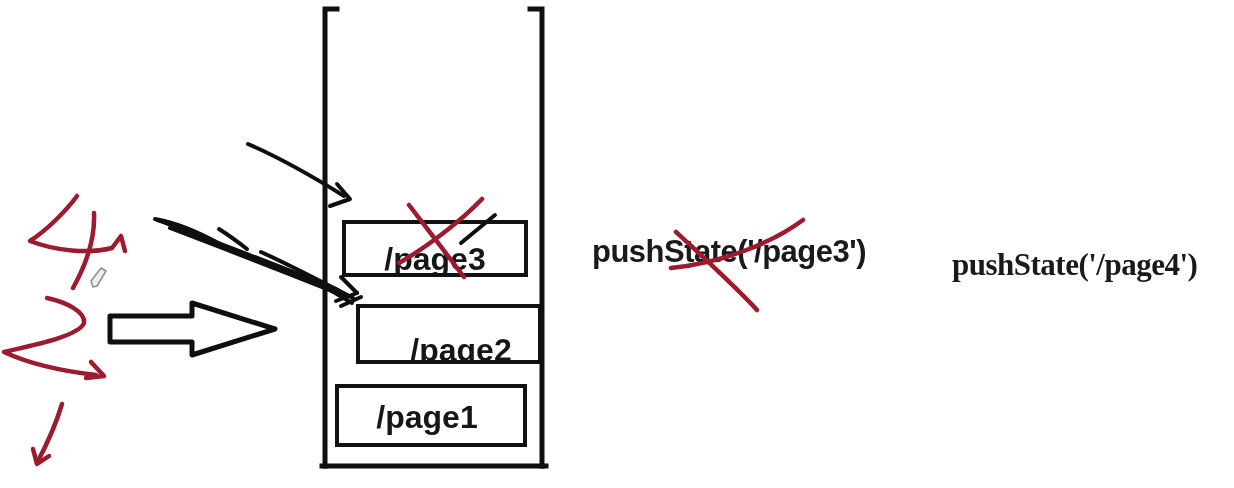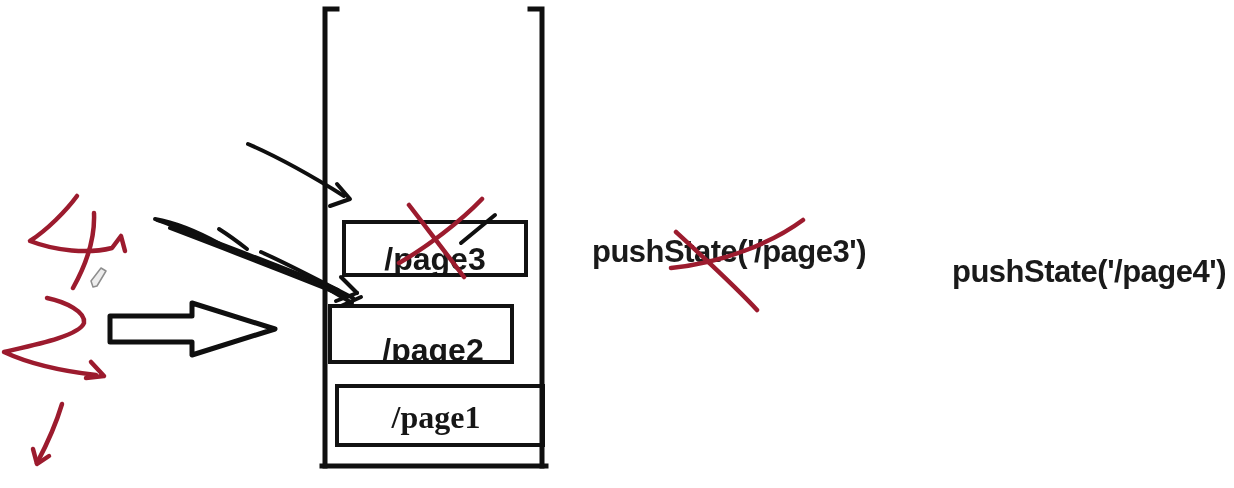--- a/index.html
+++ b/index.html
@@ -5,29 +5,29 @@
   html,body{margin:0;padding:0;background:#fff;}
   .canvas{
     position:relative;width:1234px;height:488px;background:#ffffff;
     font-family:"Liberation Sans",sans-serif;overflow:hidden;
   }
   .ink{position:absolute;left:0;top:0;z-index:3;pointer-events:none;}
   .sbox{position:absolute;border:4px solid #121212;background:#fff;overflow:hidden;z-index:1;box-sizing:border-box;}
   .sbox .lbl{position:absolute;left:0;right:0;text-align:center;font-weight:bold;font-size:32px;line-height:32px;color:#161616;}
   .b3{left:342px;top:220px;width:186px;height:57px;}
   .b3 .lbl{bottom:-2px;}
-  .b2{left:328px;top:304px;width:186px;height:60px;}
+  .b2{left:356px;top:304px;width:186px;height:60px;}
   .b2 .lbl{bottom:-6px;transform:translateX(12px);}
-  .b1{left:335px;top:384px;width:210px;height:63px;font-family:Liberation Serif, serif;}
+  .b1{left:335px;top:384px;width:192px;height:63px;}
   .b1 .lbl{bottom:10px;transform:translateX(-4px);}
   .call{position:absolute;font-weight:bold;font-size:31px;line-height:36px;color:#1a1a1a;letter-spacing:-0.5px;z-index:1;white-space:nowrap;}
   .c3{left:592px;top:234px;}
   .c2{left:600px;top:329px;}
   .c1{left:606px;top:401px;}
-  .c4{left:952px;top:254px;}
+  .c4{left:952px;top:247px;font-family:Liberation Serif, serif;}
 </style>
 </head>
 <body>
 
 <div class="canvas">
 
   <div class="sbox b3">
     <span class="lbl">/page3</span>
   </div>
   <div class="sbox b2">

